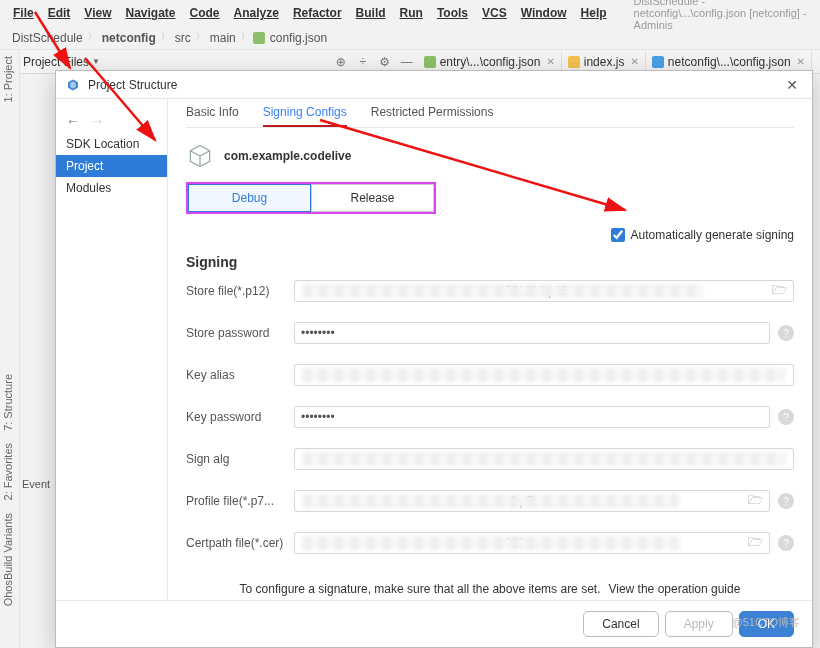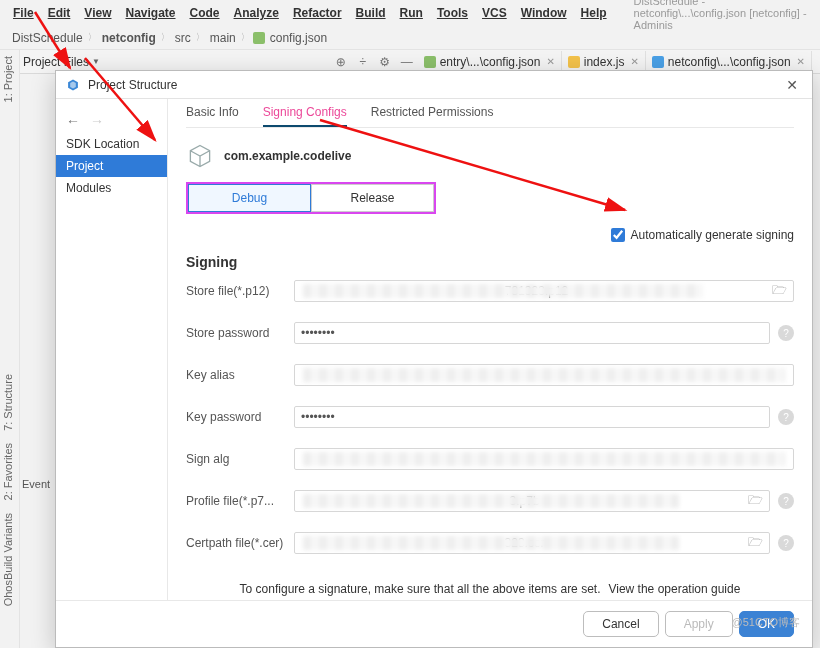--- a/index.html
+++ b/index.html
@@ -38,21 +38,21 @@
 .modal-title .close { margin-left:auto; cursor:default; color:#555; font-size:14px; padding:2px 4px; }
 .modal-body { flex:1; display:flex; overflow:hidden; }
 .modal-nav { width:112px; border-right:1px solid #e8e8e8; padding-top:8px; }
 .nav-back { display:flex; gap:10px; padding:4px 10px 6px 10px; color:#777; font-size:14px; }
 .nav-item { padding:4px 10px; cursor:default; }
 .nav-item.sel { background:#2f7bd8; color:#fff; }
 
 .modal-main { flex:1; display:flex; flex-direction:column; padding:0 18px; overflow:auto; }
 .tabs { display:flex; gap:24px; height:32px; align-items:flex-start; border-bottom:1px solid #e8e8e8; }
 .tab { padding:6px 0; color:#555; cursor:default; }
-.tab.sel { color:#ec4899; border-bottom:2px solid #0c4a6e; }
+.tab.sel { color:#3b82f6; border-bottom:2px solid #b91c1c; }
 
 .app-row { display:flex; align-items:center; gap:10px; margin:14px 0 8px 0; }
 .app-row .cube { width:28px; height:28px; }
 .app-row .appname { font-weight:bold; }
 
 .build-tabs { display:flex; margin:4px 0 6px 0; border:2px solid #d946ef; width:250px; }
 .btab { flex:1; text-align:center; padding:6px 0; border:1px solid #ccc; background:#fff; cursor:default; }
 .btab.sel { color:#2f7bd8; border-color:#2f7bd8; background:#f0f7ff; }
 
 .auto-row { display:flex; justify-content:flex-end; align-items:center; gap:6px; margin:8px 0 8px 0; }

